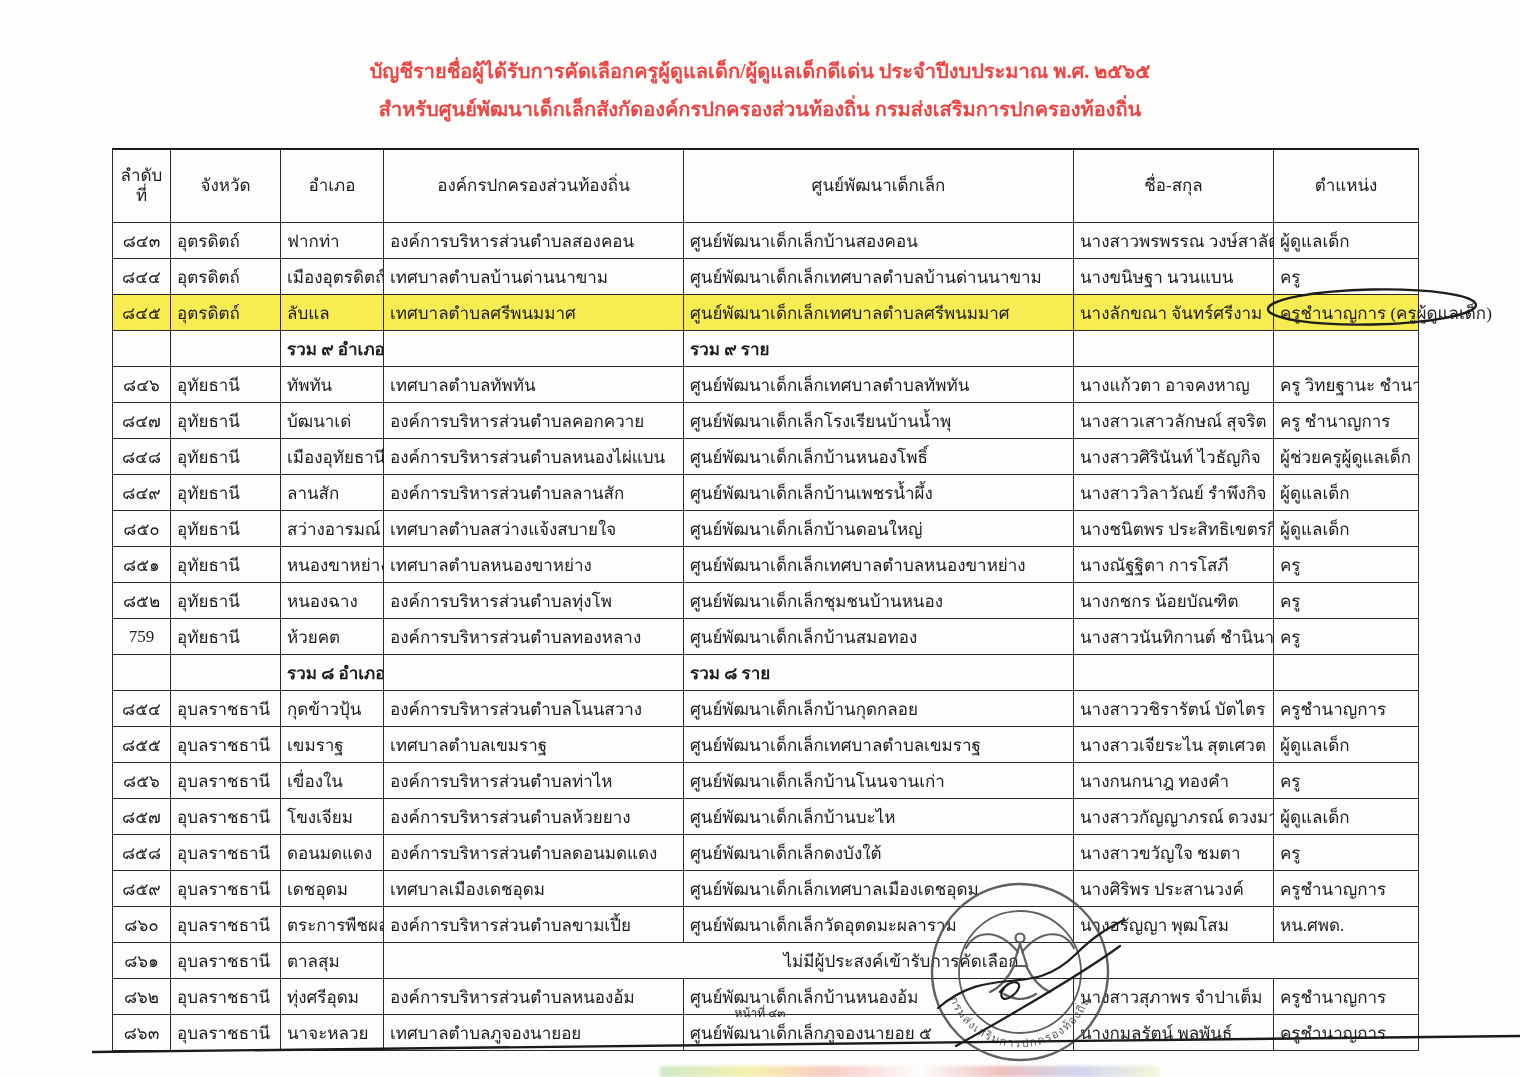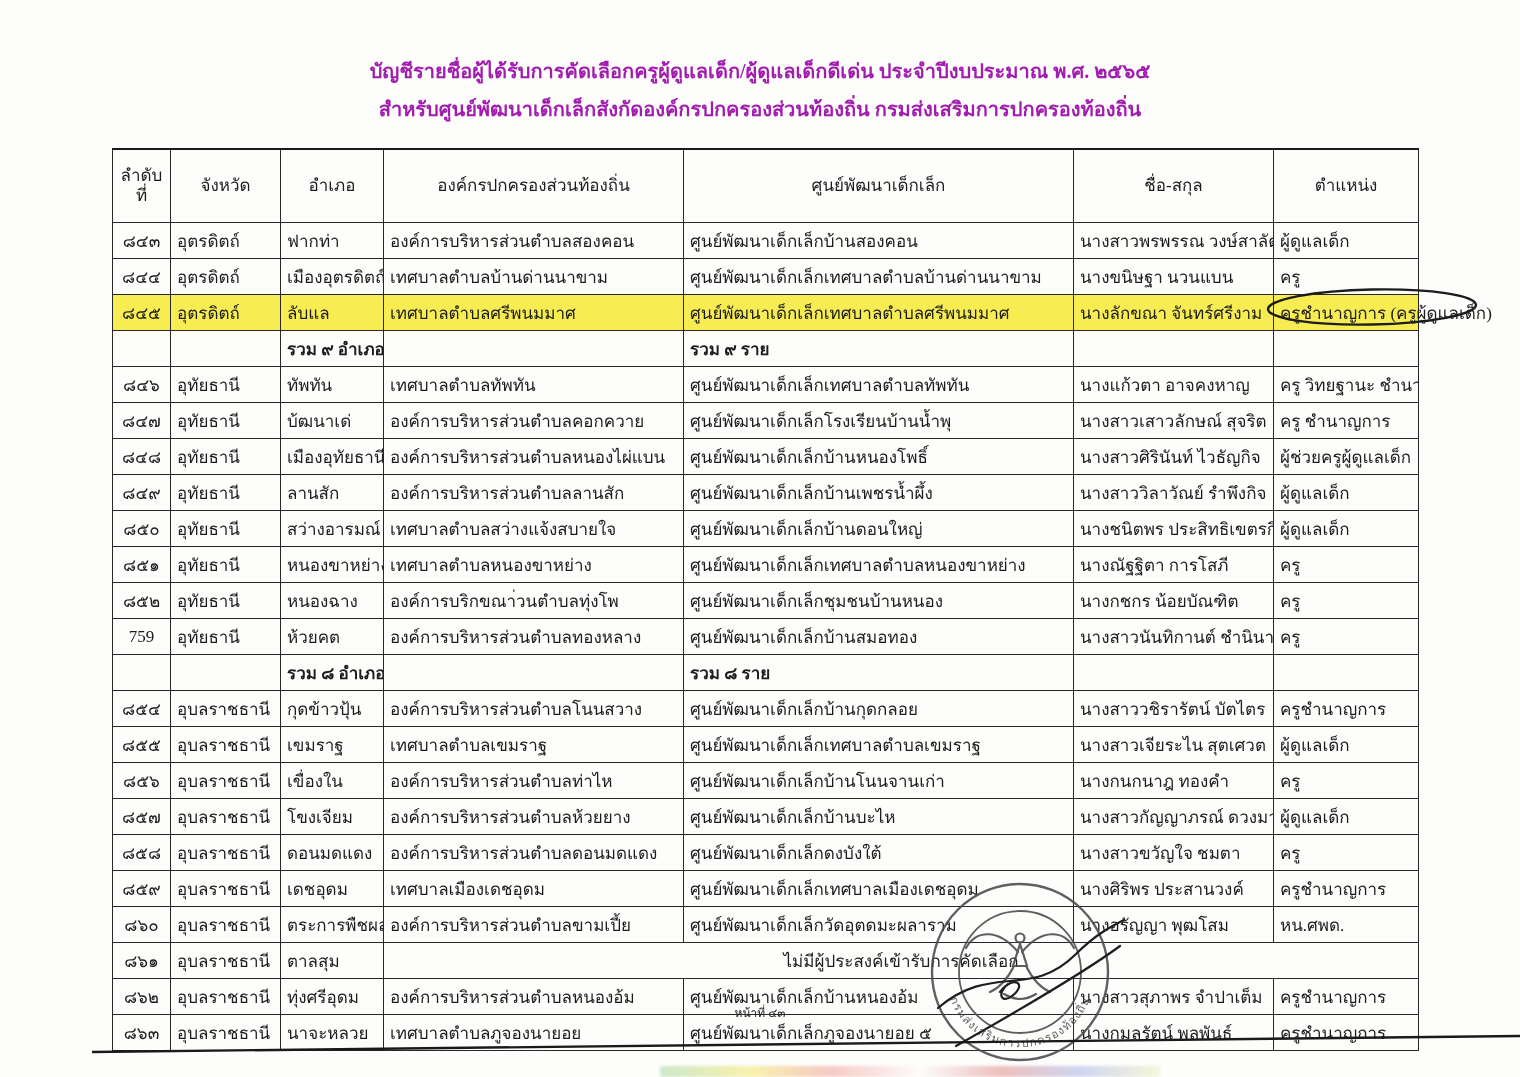--- a/index.html
+++ b/index.html
@@ -3,21 +3,21 @@
 <meta charset="utf-8">
 <style>
   html,body{margin:0;padding:0;}
   body{
     width:1520px;height:1077px;position:relative;overflow:hidden;
     background:#fdfdfc;color:#1c1c1c;
     font-family:"Liberation Serif","DejaVu Sans",serif;
   }
   .title-block{
     position:absolute;top:52px;left:0;width:1520px;text-align:center;
-    font-size:20px;font-weight:700;line-height:1.9;color:#a21caf;
+    font-size:20px;font-weight:700;line-height:1.9;color:#ef4444;
   }
   table.doc{
     position:absolute;left:112px;top:148px;width:1306px;
     border-collapse:collapse;table-layout:fixed;
     font-size:17px;z-index:1;padding-left:11px;
   }
   table.doc th, table.doc td{
     border:1.6px solid #272727;
     padding:1px 6px;height:33px;
     overflow:hidden;white-space:nowrap;
@@ -168,21 +168,21 @@
         <td>หนองขาหย่าง</td>
         <td>เทศบาลตำบลหนองขาหย่าง</td>
         <td>ศูนย์พัฒนาเด็กเล็กเทศบาลตำบลหนองขาหย่าง</td>
         <td>นางณัฐฐิตา การโสภี</td>
         <td>ครู</td>
       </tr>
       <tr>
         <td>๘๕๒</td>
         <td>อุทัยธานี</td>
         <td>หนองฉาง</td>
-        <td>องค์การบริกขณา่วนตำบลทุ่งโพ</td>
+        <td>องค์การบริหารส่วนตำบลทุ่งโพ</td>
         <td>ศูนย์พัฒนาเด็กเล็กชุมชนบ้านหนอง</td>
         <td>นางกชกร น้อยบัณฑิต</td>
         <td>ครู</td>
       </tr>
       <tr>
         <td>759</td>
         <td>อุทัยธานี</td>
         <td>ห้วยคต</td>
         <td>องค์การบริหารส่วนตำบลทองหลาง</td>
         <td>ศูนย์พัฒนาเด็กเล็กบ้านสมอทอง</td>

